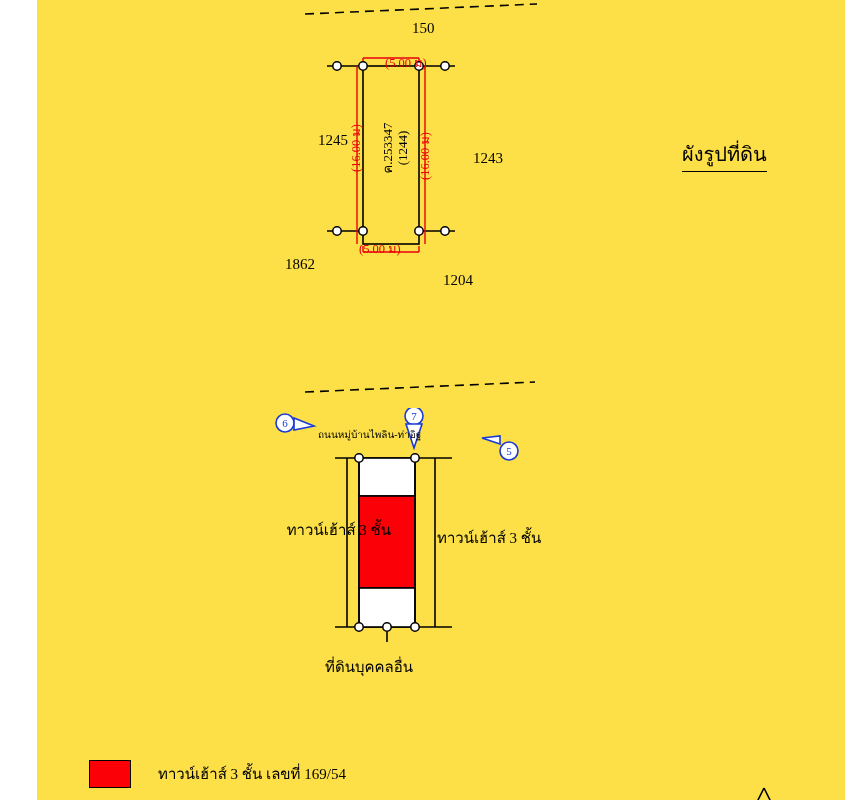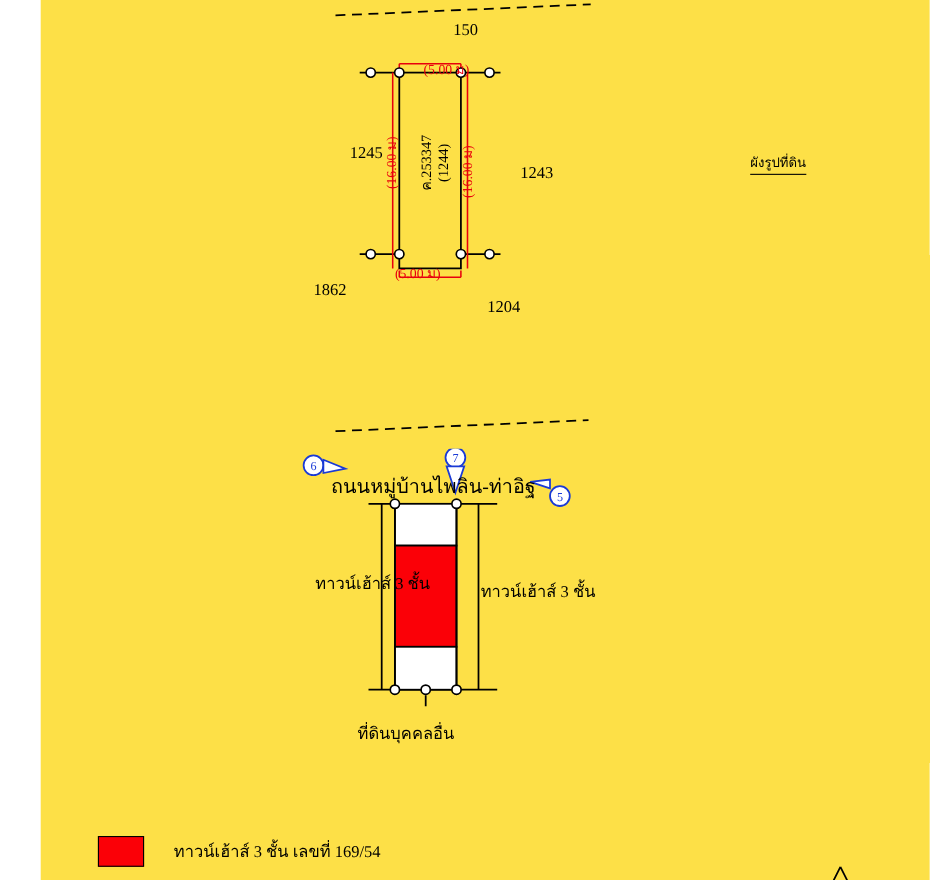--- a/index.html
+++ b/index.html
@@ -27,21 +27,21 @@
     white-space: nowrap;
   }
   .lbl-red {
     font-family: "Liberation Serif", serif;
     font-size: 12.5px;
     color: #e8000d;
     white-space: nowrap;
   }
   .lbl-title {
     font-family: "Liberation Serif", serif;
-    font-size: 12px;
+    font-size: 20px;
     color: #000000;
     white-space: nowrap;
     border-bottom: 1.5px solid #000;
     padding-bottom: 1px;
   }
   .rot-90 {
     transform: rotate(-90deg);
     transform-origin: 50% 50%;
   }
   .legend-swatch {
@@ -180,21 +180,21 @@
       </g>
 
       <g>
         <circle class="blue-marker" cx="240" cy="43" r="9"></circle>
         <text class="blue-text" x="240" y="47" text-anchor="middle">5</text>
         <path class="blue-marker" d="M 231 36 L 213 30 L 231 28 Z" fill="#ffffff"></path>
       </g>
     </svg>
   </div>
 
-  <div class="abs lbl" style="left:264px; top:427px; font-size:18px;">ถนนหมู่บ้านไพลิน-ท่าอิฐ</div>
+  <div class="abs lbl" style="left:281px; top:427px; font-size:10px;">ถนนหมู่บ้านไพลิน-ท่าอิฐ</div>
 
   <div class="abs" style="left:214px; top:518px; text-align:right; width:140px;">
     <div class="lbl">ทาวน์เฮ้าส์ 3 ชั้น</div>
   </div>
 
   <div class="abs" style="left:400px; top:526px; text-align:left; width:150px;">
     <div class="lbl">ทาวน์เฮ้าส์ 3 ชั้น</div>
   </div>
 
   <div class="abs lbl" style="left:288px; top:655px;">ที่ดินบุคคลอื่น</div>

